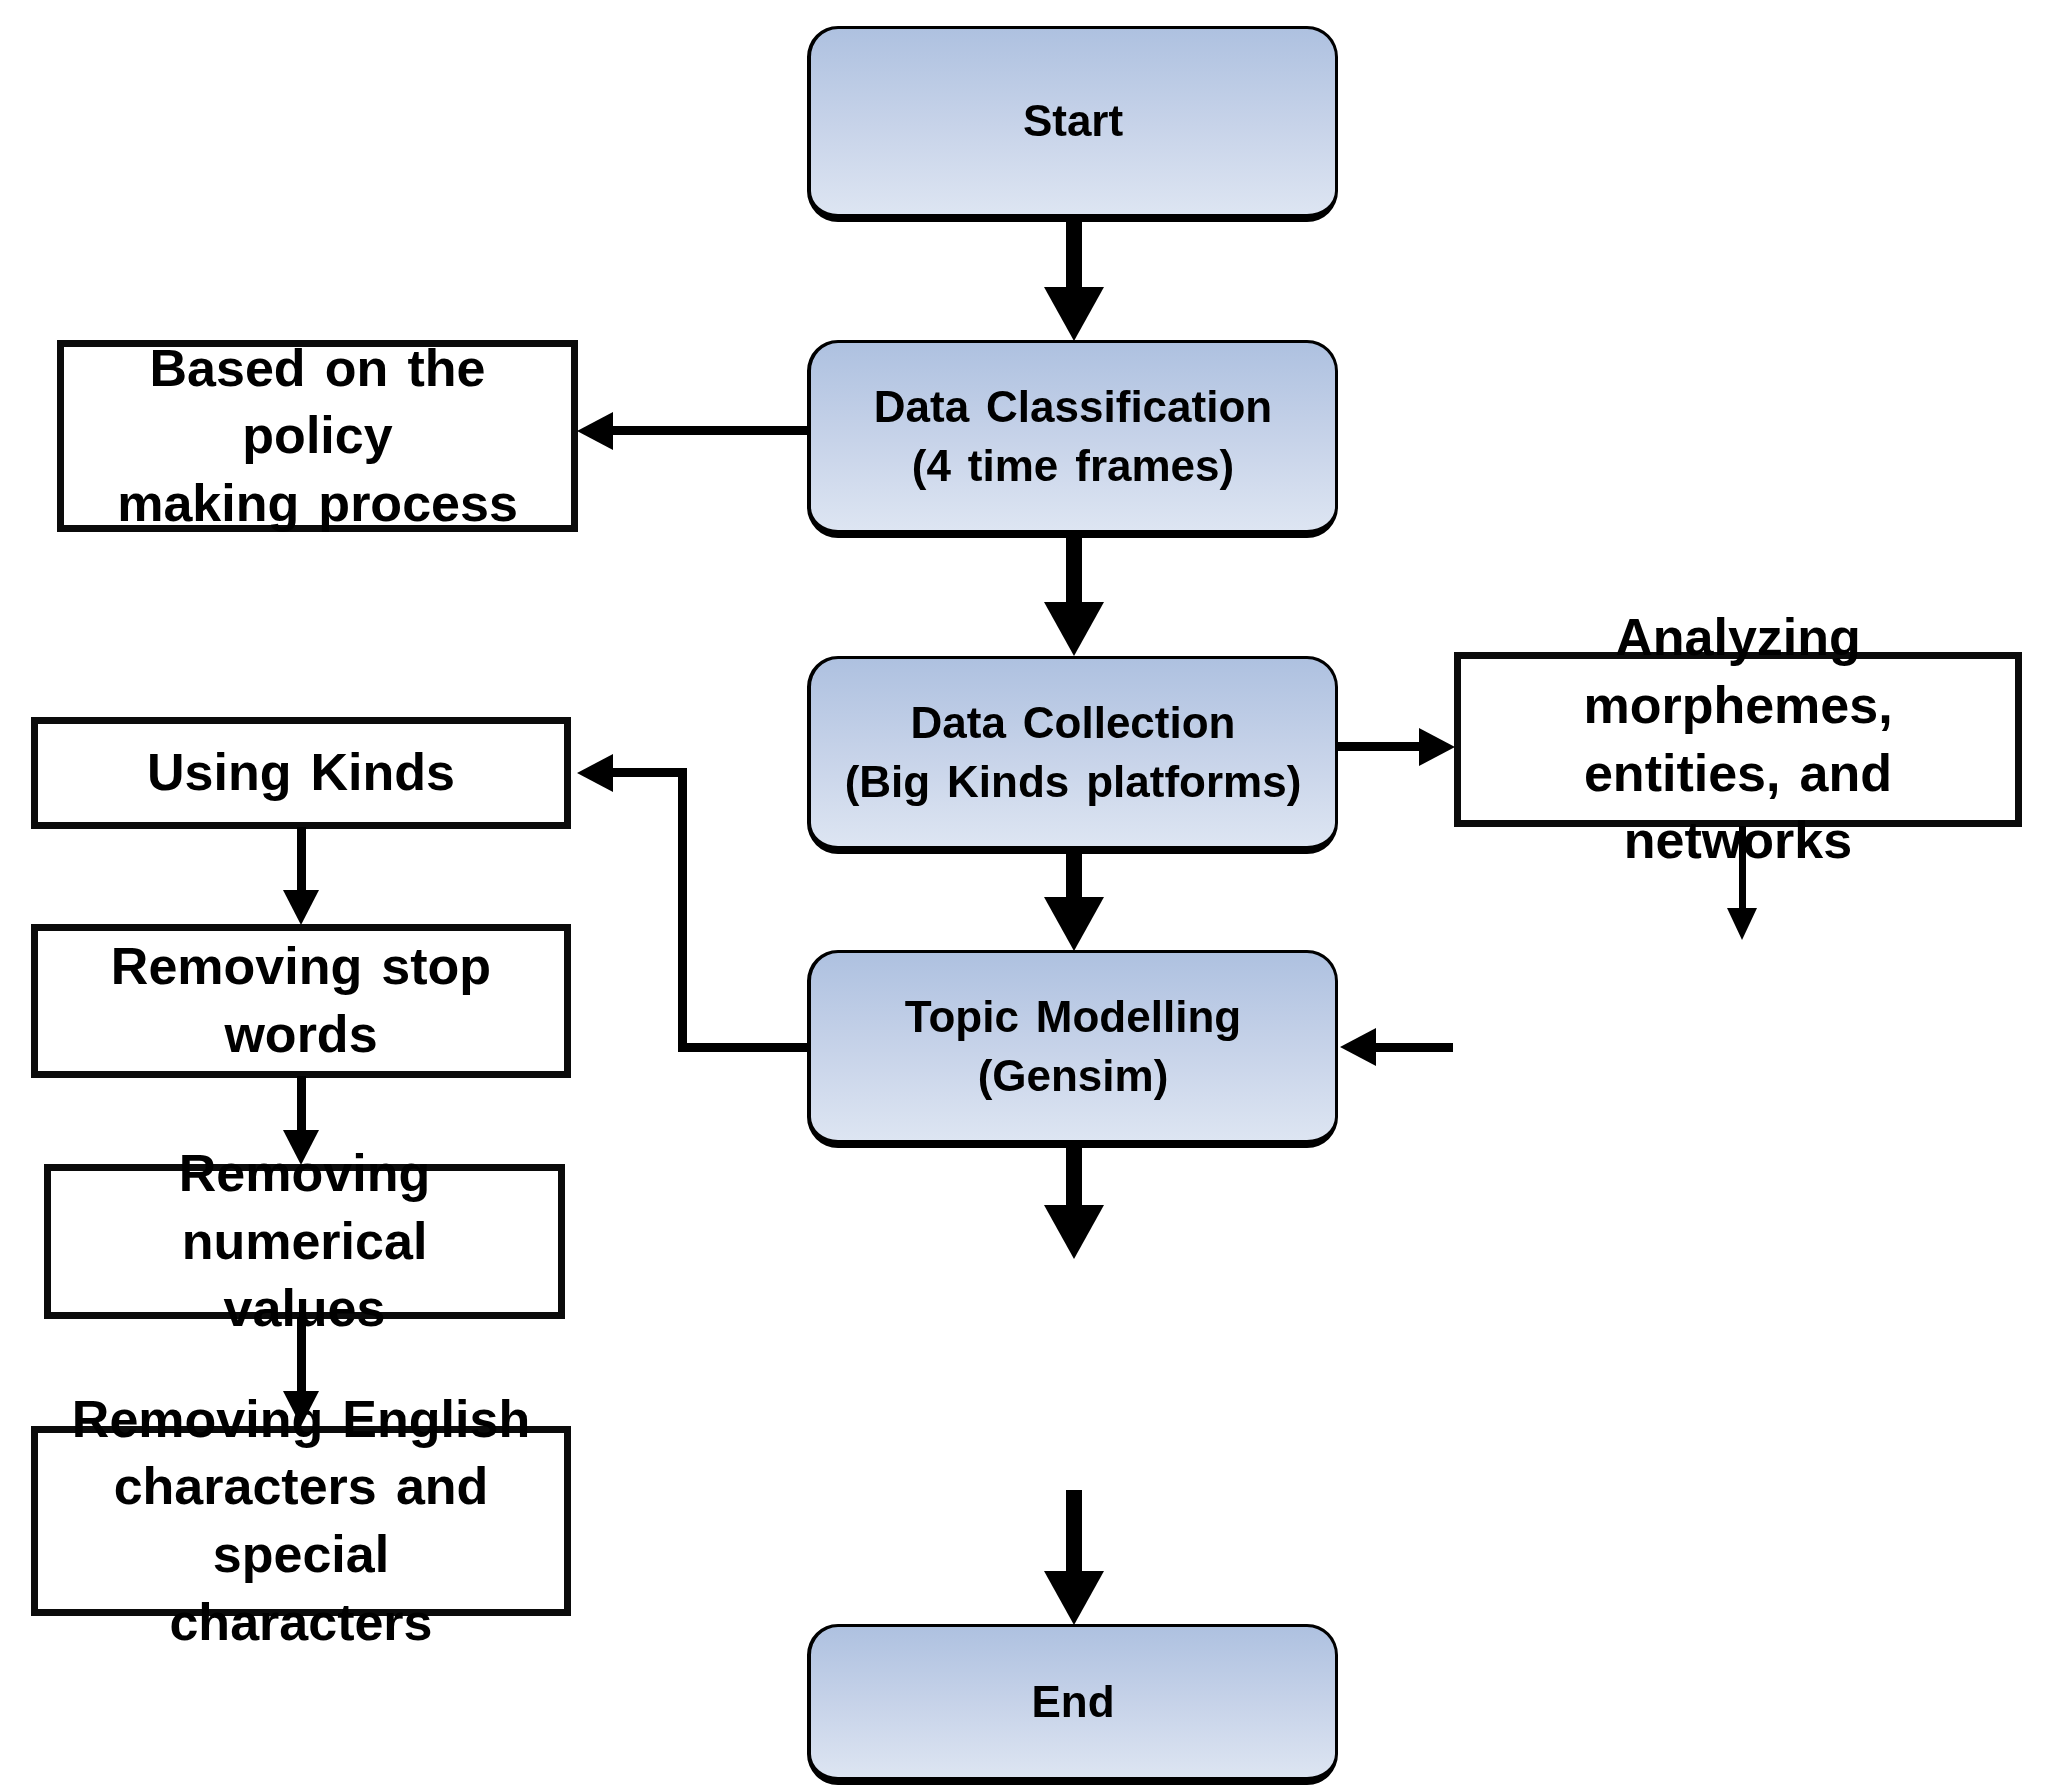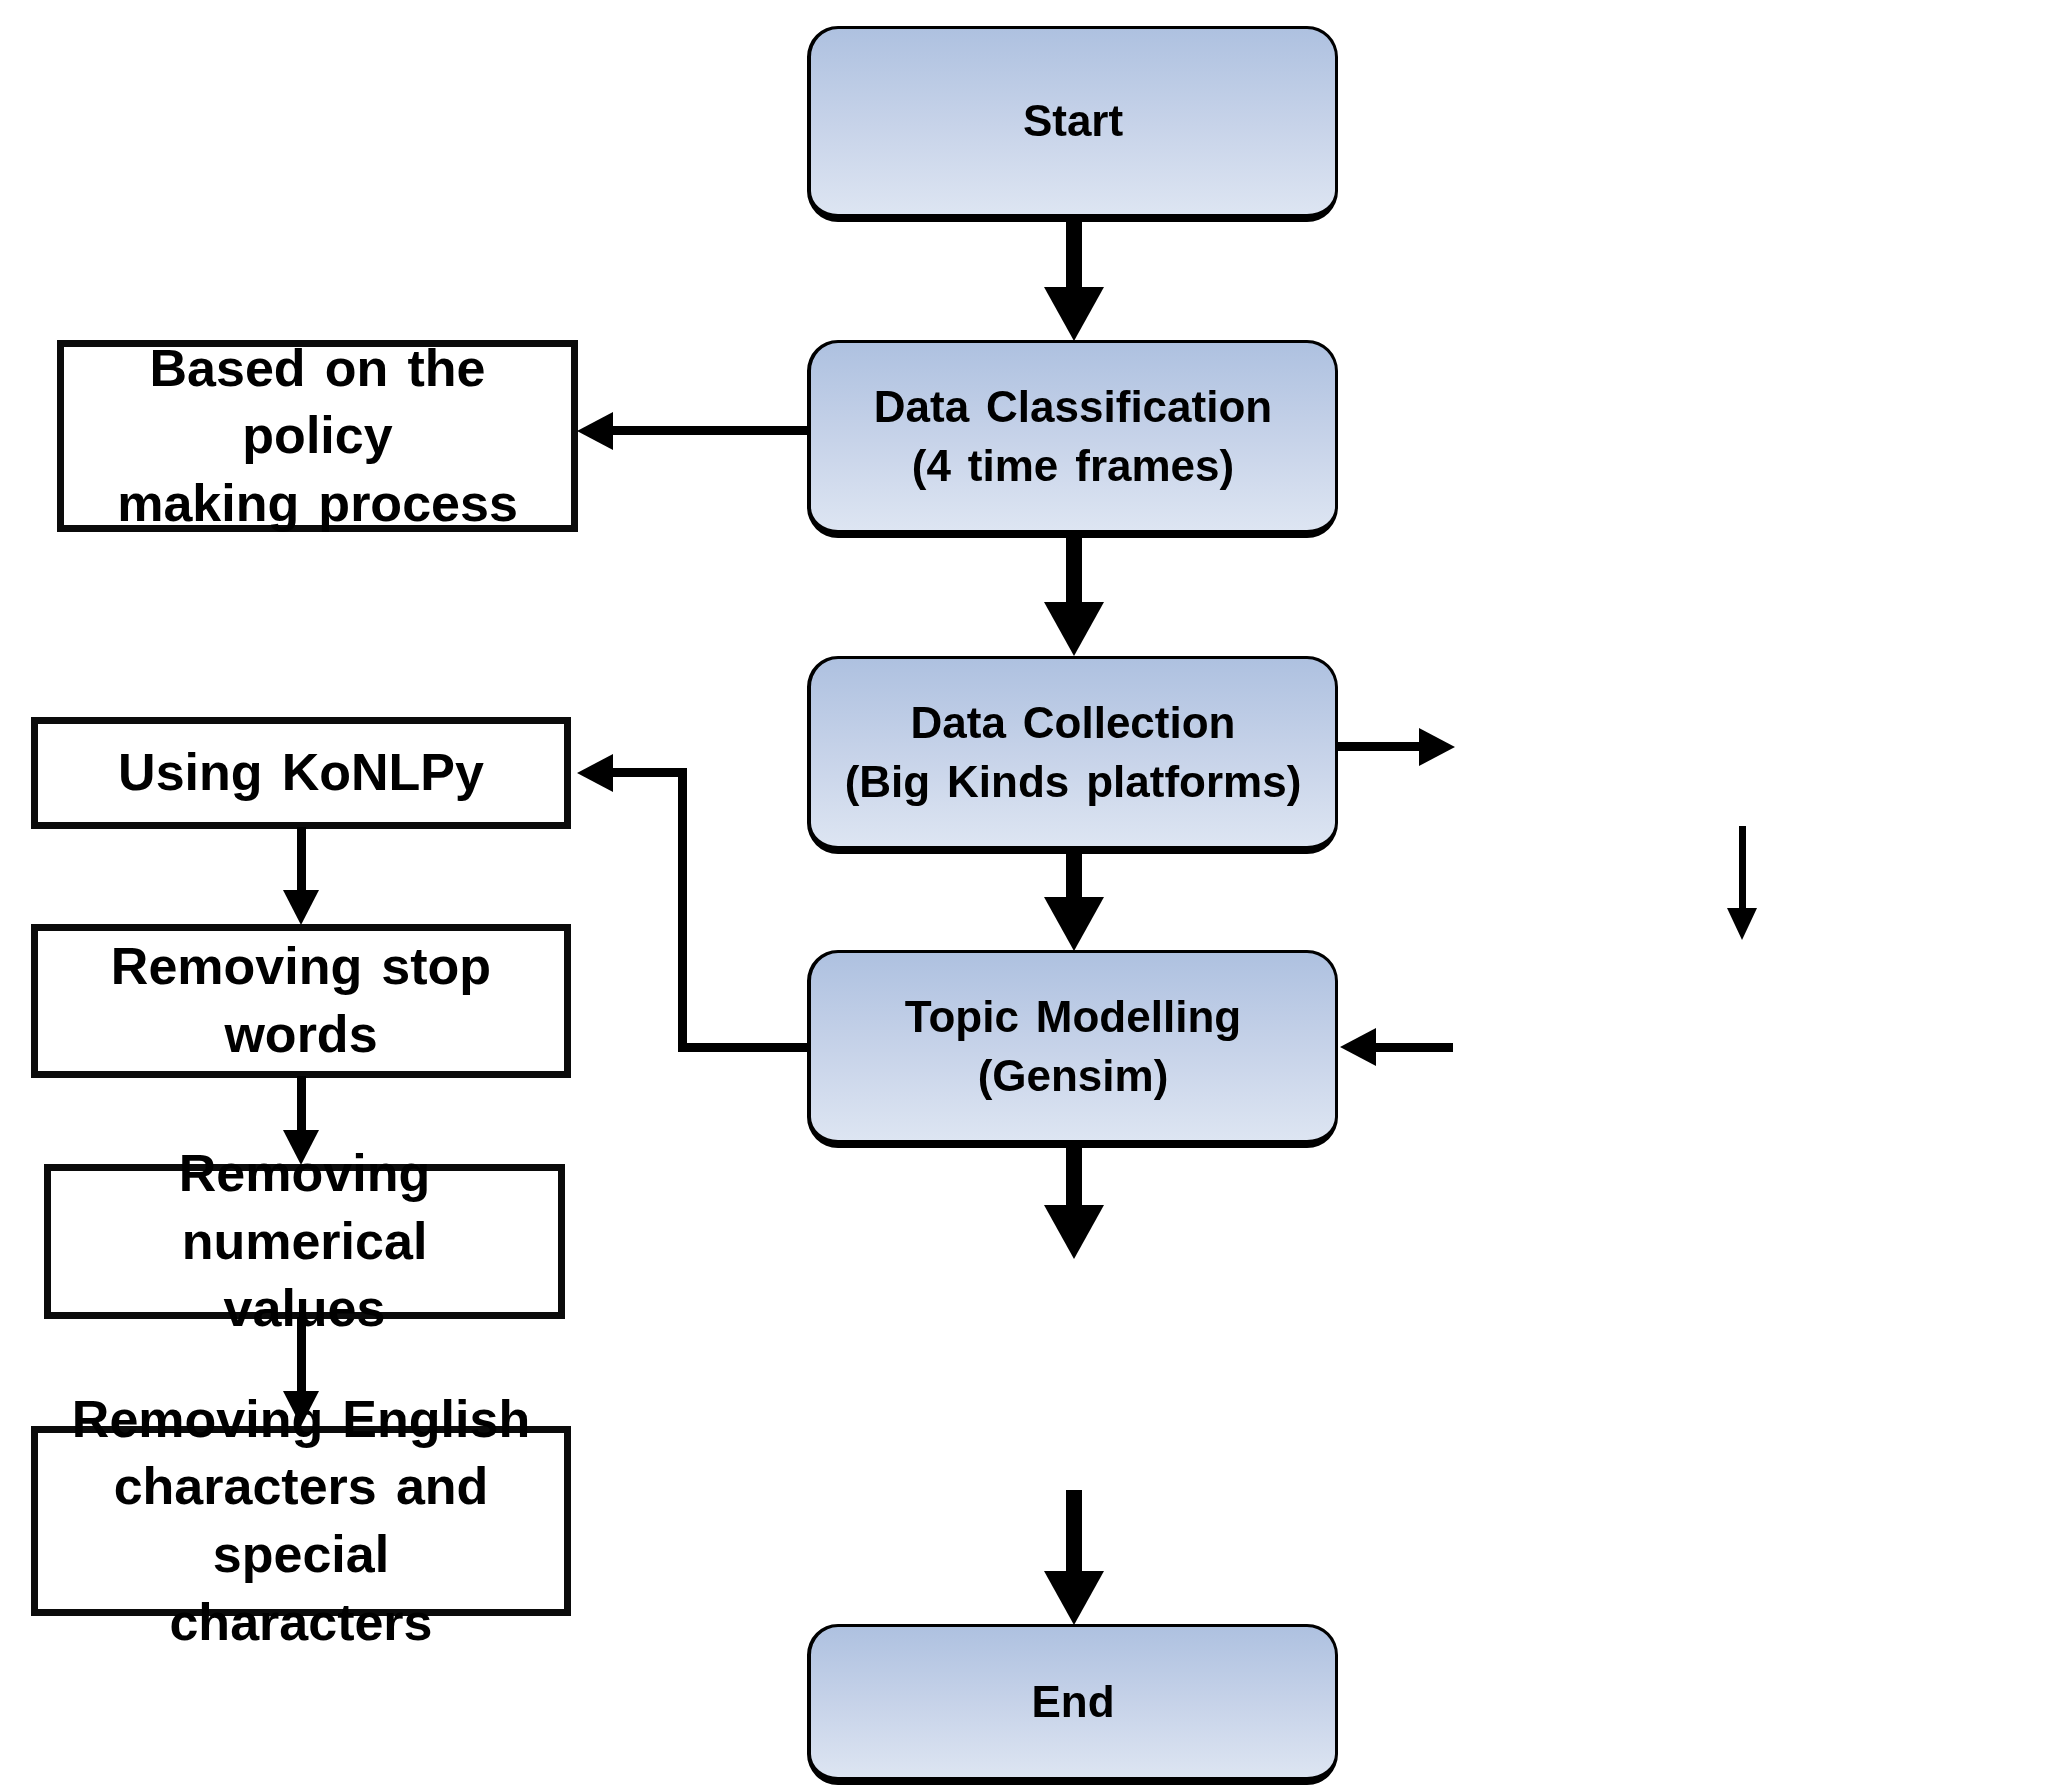--- a/index.html
+++ b/index.html
@@ -84,38 +84,42 @@
   <div class="pnode" style="left:807px; top:1624px; width:531px; height:161px">
     <span class="label">End</span>
   </div>
 
   <div class="wnode" style="left:57px; top:340px; width:521px; height:192px">
     <span class="label">Based on the policy
 making process</span>
   </div>
 
   <div class="wnode" style="left:31px; top:717px; width:540px; height:112px">
-    <span class="label">Using KoNLPy</span>
+    <span class="label">Using Kinds</span>
   </div>
 
   <div class="wnode" style="left:44px; top:1164px; width:521px; height:155px">
     <span class="label">Removing numerical
 values</span>
   </div>
 
   <div class="wnode" style="left:31px; top:924px; width:540px; height:154px">
     <span class="label">Removing stop words</span>
   </div>
 
   <div class="wnode" style="left:31px; top:1426px; width:540px; height:190px">
     <span class="label">Removing English
 characters and special
 characters</span>
   </div>
 
+  <div class="wnode" style="left:1454px; top:652px; width:568px; height:175px">
+    <span class="label">Analyzing morphemes,
+entities, and networks</span>
+  </div>
 
 
   <div>
     <div class="shaft" style="left:1066px; top:221px; width:16px; height:67px"></div>
     <div class="tri down-big" style="left:1044px; top:287px"></div>
   </div>
 
   <div>
     <div class="shaft" style="left:1066px; top:537px; width:16px; height:67px"></div>
     <div class="tri down-big" style="left:1044px; top:602px"></div>

